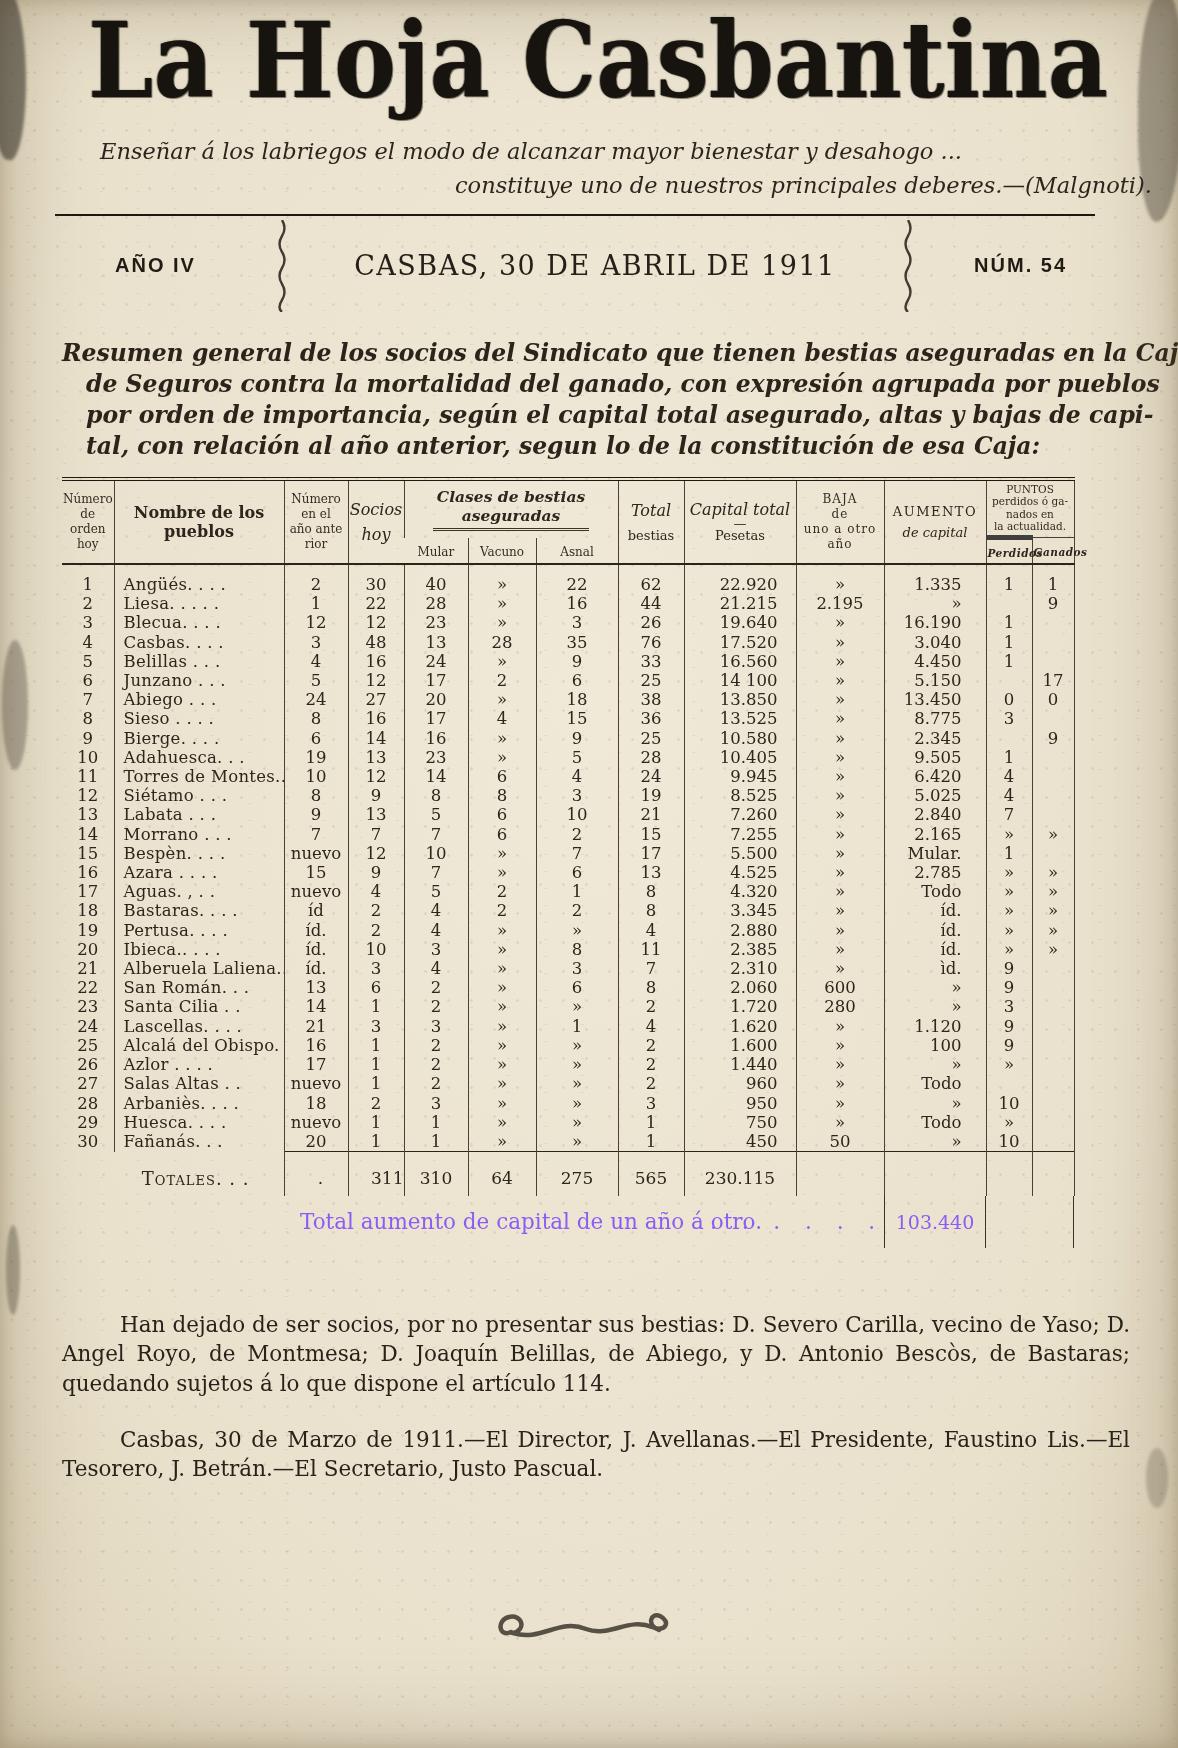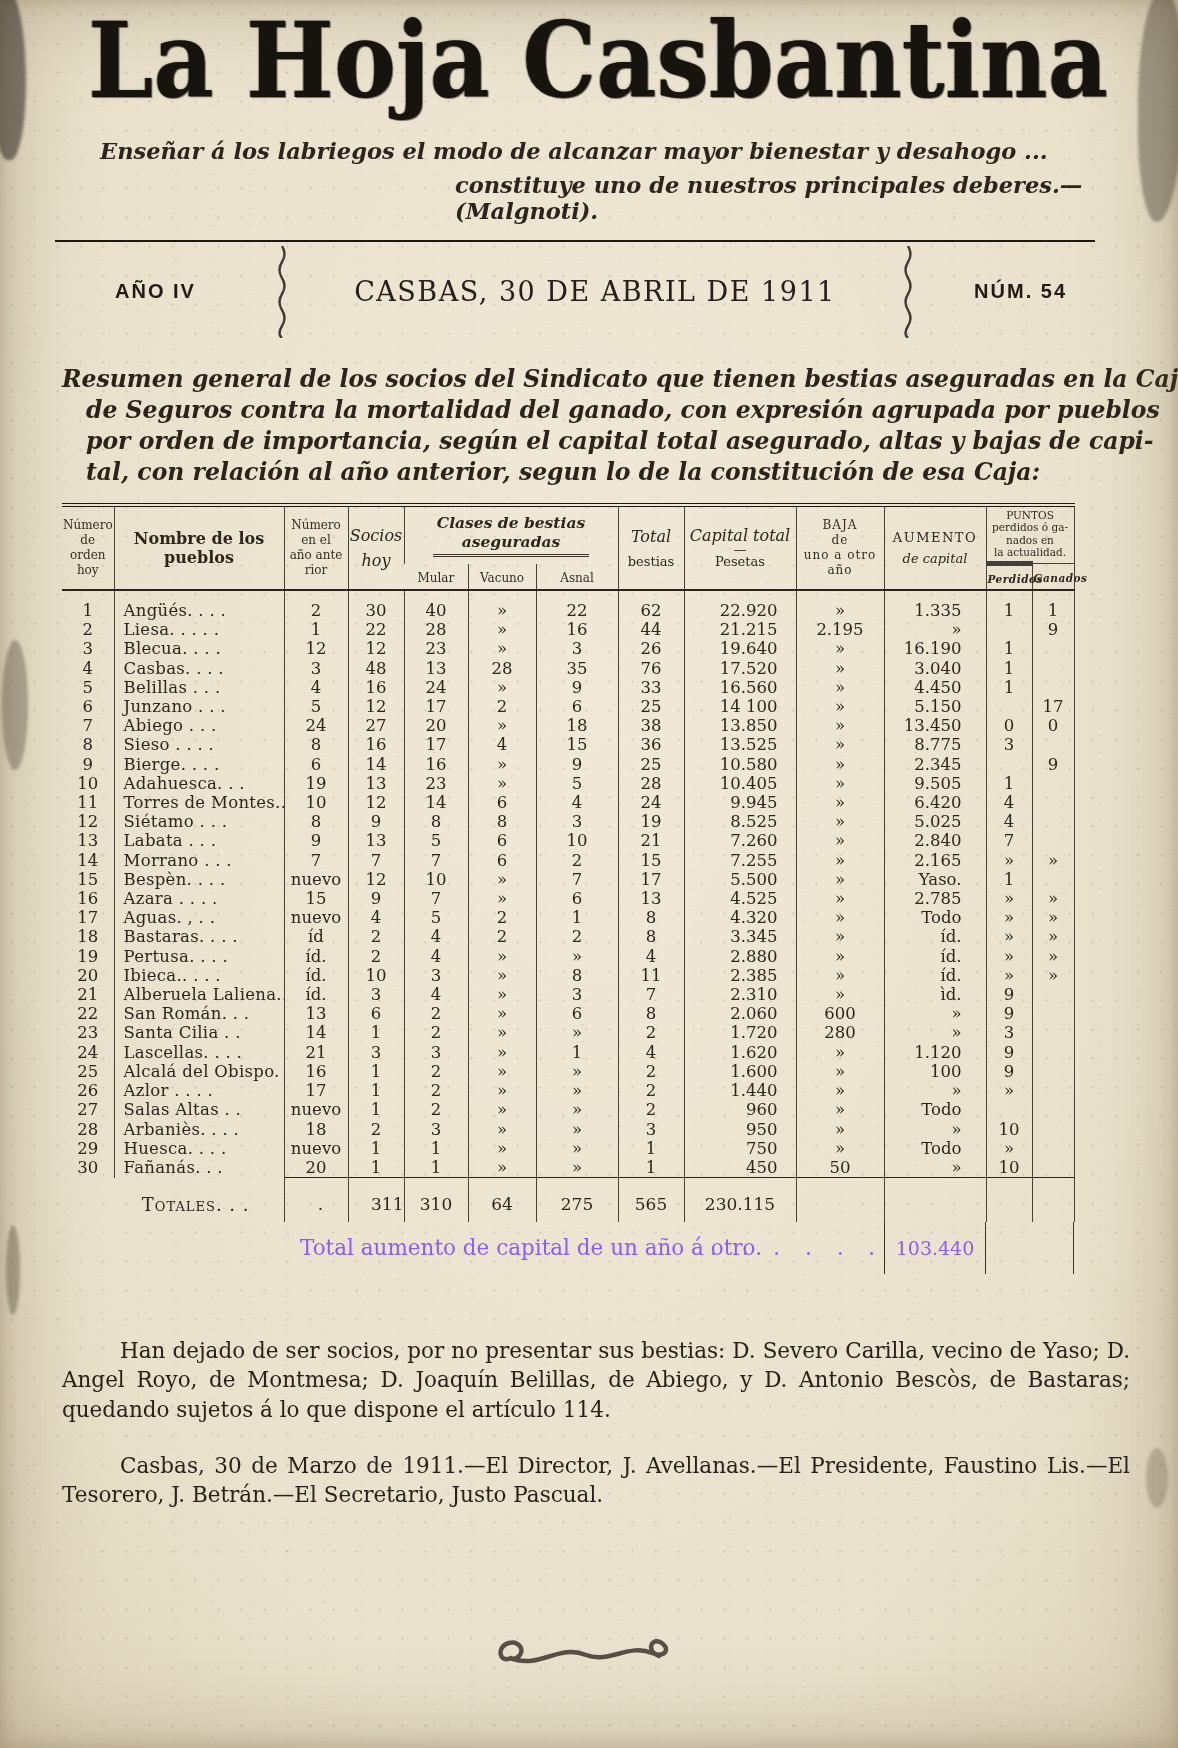--- a/index.html
+++ b/index.html
@@ -37,21 +37,21 @@
   .blot-l2{left:6px;top:1225px;width:14px;height:90px;background:#2a2318;opacity:.3;border-radius:50%;}
   .blot-br{right:10px;bottom:240px;width:22px;height:60px;background:#2a2318;opacity:.2;border-radius:50%;}
 
   .masthead{padding:6px 0 0 88px;}
   .masthead h1{
     font-size:93px;font-weight:bold;letter-spacing:0px;line-height:1.05;
     color:#17130e;transform:scaleY(1.12);transform-origin:top left;
     text-shadow:1px 1px 0 rgba(23,19,14,.45), -1px 0 0 rgba(23,19,14,.3), 0 0 2px rgba(23,19,14,.35);
     white-space:nowrap;
   }
-  .motto{margin:34px 0 0 100px;font-style:italic;font-weight:bold;font-size:22.5px;color:#2b251d;}
+  .motto{margin:34px 0 0 100px;font-style:italic;font-weight:normal;font-size:22.5px;color:#2b251d;}
   .motto .m2{margin:8px 0 0 355px;}
   .rule-heavy{margin:16px 0 0 55px;width:1040px;border-top:2.5px solid #1d1811;}
   .dateline{
     margin:4px 0 0 55px;width:1040px;height:92px;
     display:flex;align-items:center;position:relative;
   }
   .dl-ano{font-family:"Liberation Sans", sans-serif;font-weight:bold;font-size:20px;letter-spacing:2px;margin-left:60px;color:#201b14;text-align:right;}
   .dl-date{flex:1;text-align:center;font-size:27px;letter-spacing:1.5px;color:#26201a;font-weight:500;}
   .dl-num{font-family:"Liberation Sans", sans-serif;font-weight:bold;font-size:20px;letter-spacing:2px;margin-right:28px;color:#201b14;}
   .squiggle{flex:none;opacity:.85;}
@@ -455,21 +455,21 @@
     <td>15</td>
     <td>Bespèn. . . .</td>
     <td>nuevo</td>
     <td>12</td>
     <td>10</td>
     <td>»</td>
     <td>7</td>
     <td>17</td>
     <td>5.500</td>
     <td>»</td>
-    <td>Yaso.</td>
+    <td>Mular.</td>
     <td>1</td>
     <td></td>
   </tr>
       <tr>
     <td>16</td>
     <td>Azara . . . .</td>
     <td>15</td>
     <td>9</td>
     <td>7</td>
     <td>»</td>

